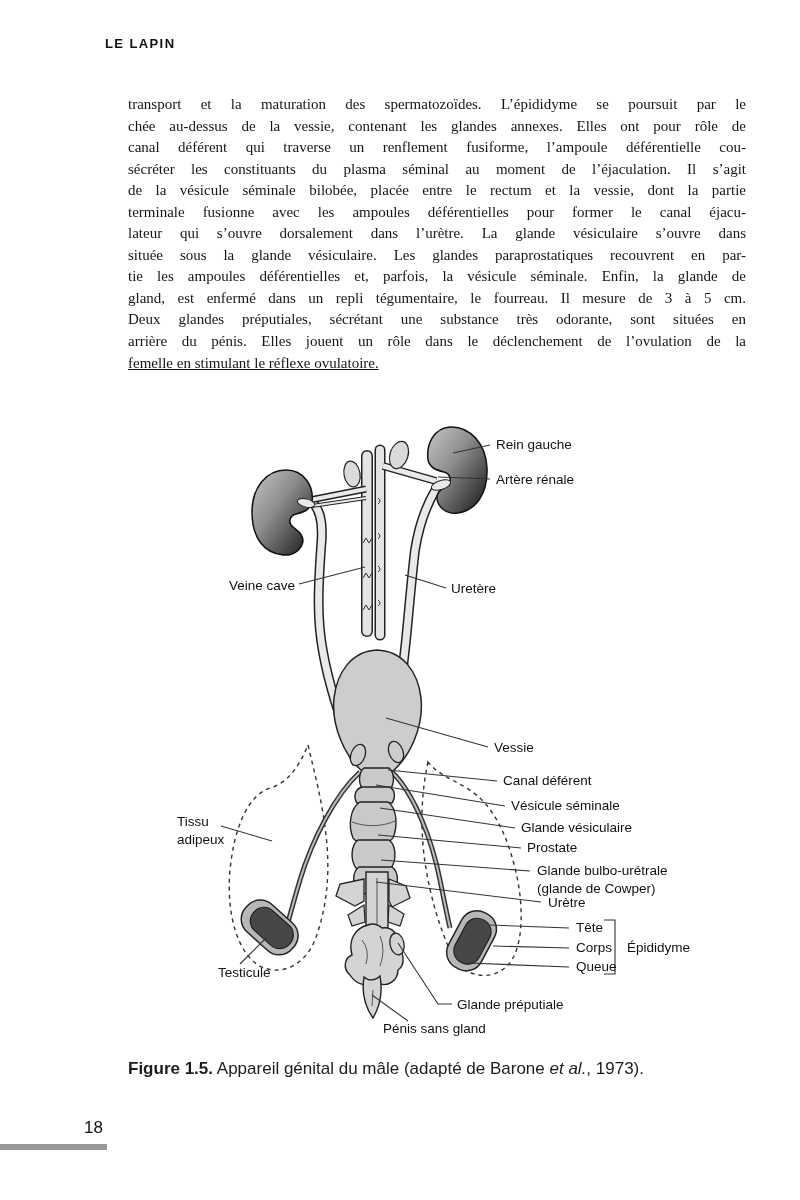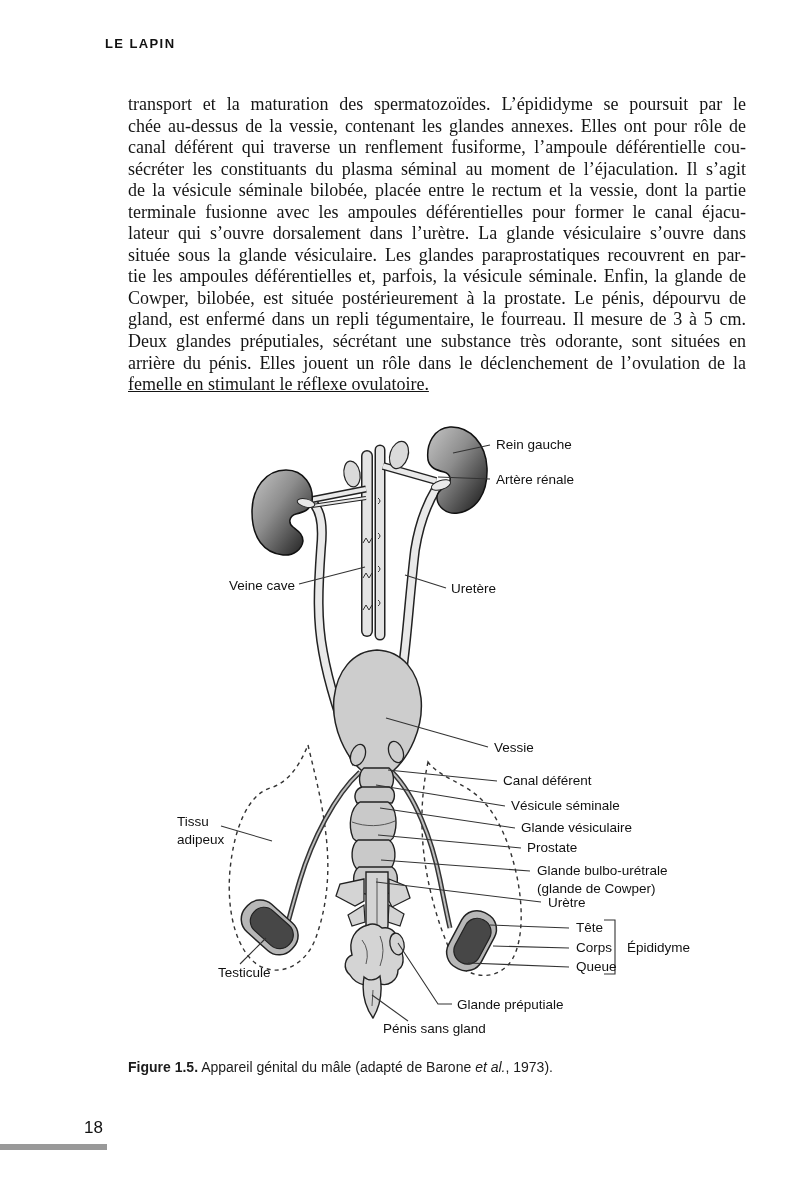--- a/index.html
+++ b/index.html
@@ -6,28 +6,28 @@
   body{
     width:800px;height:1200px;background:#ffffff;position:relative;
     font-family:"Liberation Sans",sans-serif;overflow:hidden;
   }
   .header{
     position:absolute;left:105px;top:36px;
     font-size:13px;font-weight:bold;letter-spacing:1.4px;color:#111;
   }
   .para{
     position:absolute;left:128px;top:94px;width:618px;
-    font-family:"Liberation Serif",serif;font-size:18px;line-height:21.55px;color:#151515;
+    font-family:"Liberation Serif",serif;font-size:15px;line-height:21.55px;color:#151515;
   }
   .pline{text-align:justify;text-align-last:justify;white-space:normal;}
   .pline.last{text-align-last:left;text-decoration:underline;}
   .figwrap{position:absolute;left:0;top:420px;width:800px;height:635px;}
   .caption{
     position:absolute;left:128px;top:1059px;width:560px;
-    font-size:14px;color:#1c1c1c;
+    font-size:17px;color:#1c1c1c;
   }
   .caption .cb{font-weight:bold;}
   .caption .ci{font-style:italic;}
   .pagenum{
     position:absolute;left:84px;top:1118px;
     font-size:17px;color:#111;
   }
   .pagebar{
     position:absolute;left:0;top:1144px;width:107px;height:6px;background:#999;
   }
@@ -43,21 +43,20 @@
 <div class="para">
   <div class="pline">transport et la maturation des spermatozoïdes. L’épididyme se poursuit par le</div>
   <div class="pline">chée au-dessus de la vessie, contenant les glandes annexes. Elles ont pour rôle de</div>
   <div class="pline">canal déférent qui traverse un renflement fusiforme, l’ampoule déférentielle cou-</div>
   <div class="pline">sécréter les constituants du plasma séminal au moment de l’éjaculation. Il s’agit</div>
   <div class="pline">de la vésicule séminale bilobée, placée entre le rectum et la vessie, dont la partie</div>
   <div class="pline">terminale fusionne avec les ampoules déférentielles pour former le canal éjacu-</div>
   <div class="pline">lateur qui s’ouvre dorsalement dans l’urètre. La glande vésiculaire s’ouvre dans</div>
   <div class="pline">située sous la glande vésiculaire. Les glandes paraprostatiques recouvrent en par-</div>
   <div class="pline">tie les ampoules déférentielles et, parfois, la vésicule séminale. Enfin, la glande de</div>
-  <div class="pline">Cowper, bilobée, est située postérieurement à la prostate. Le pénis, dépourvu de</div>
   <div class="pline">gland, est enfermé dans un repli tégumentaire, le fourreau. Il mesure de 3 à 5 cm.</div>
   <div class="pline">Deux glandes préputiales, sécrétant une substance très odorante, sont situées en</div>
   <div class="pline">arrière du pénis. Elles jouent un rôle dans le déclenchement de l’ovulation de la</div>
   <div class="pline last">femelle en stimulant le réflexe ovulatoire.</div>
 </div>
 
 <div class="figwrap">
 <svg width="800" height="635" viewBox="0 420 800 635" xmlns="http://www.w3.org/2000/svg">
   <defs>
     <linearGradient id="kg" x1="0" y1="0" x2="1" y2="1">

